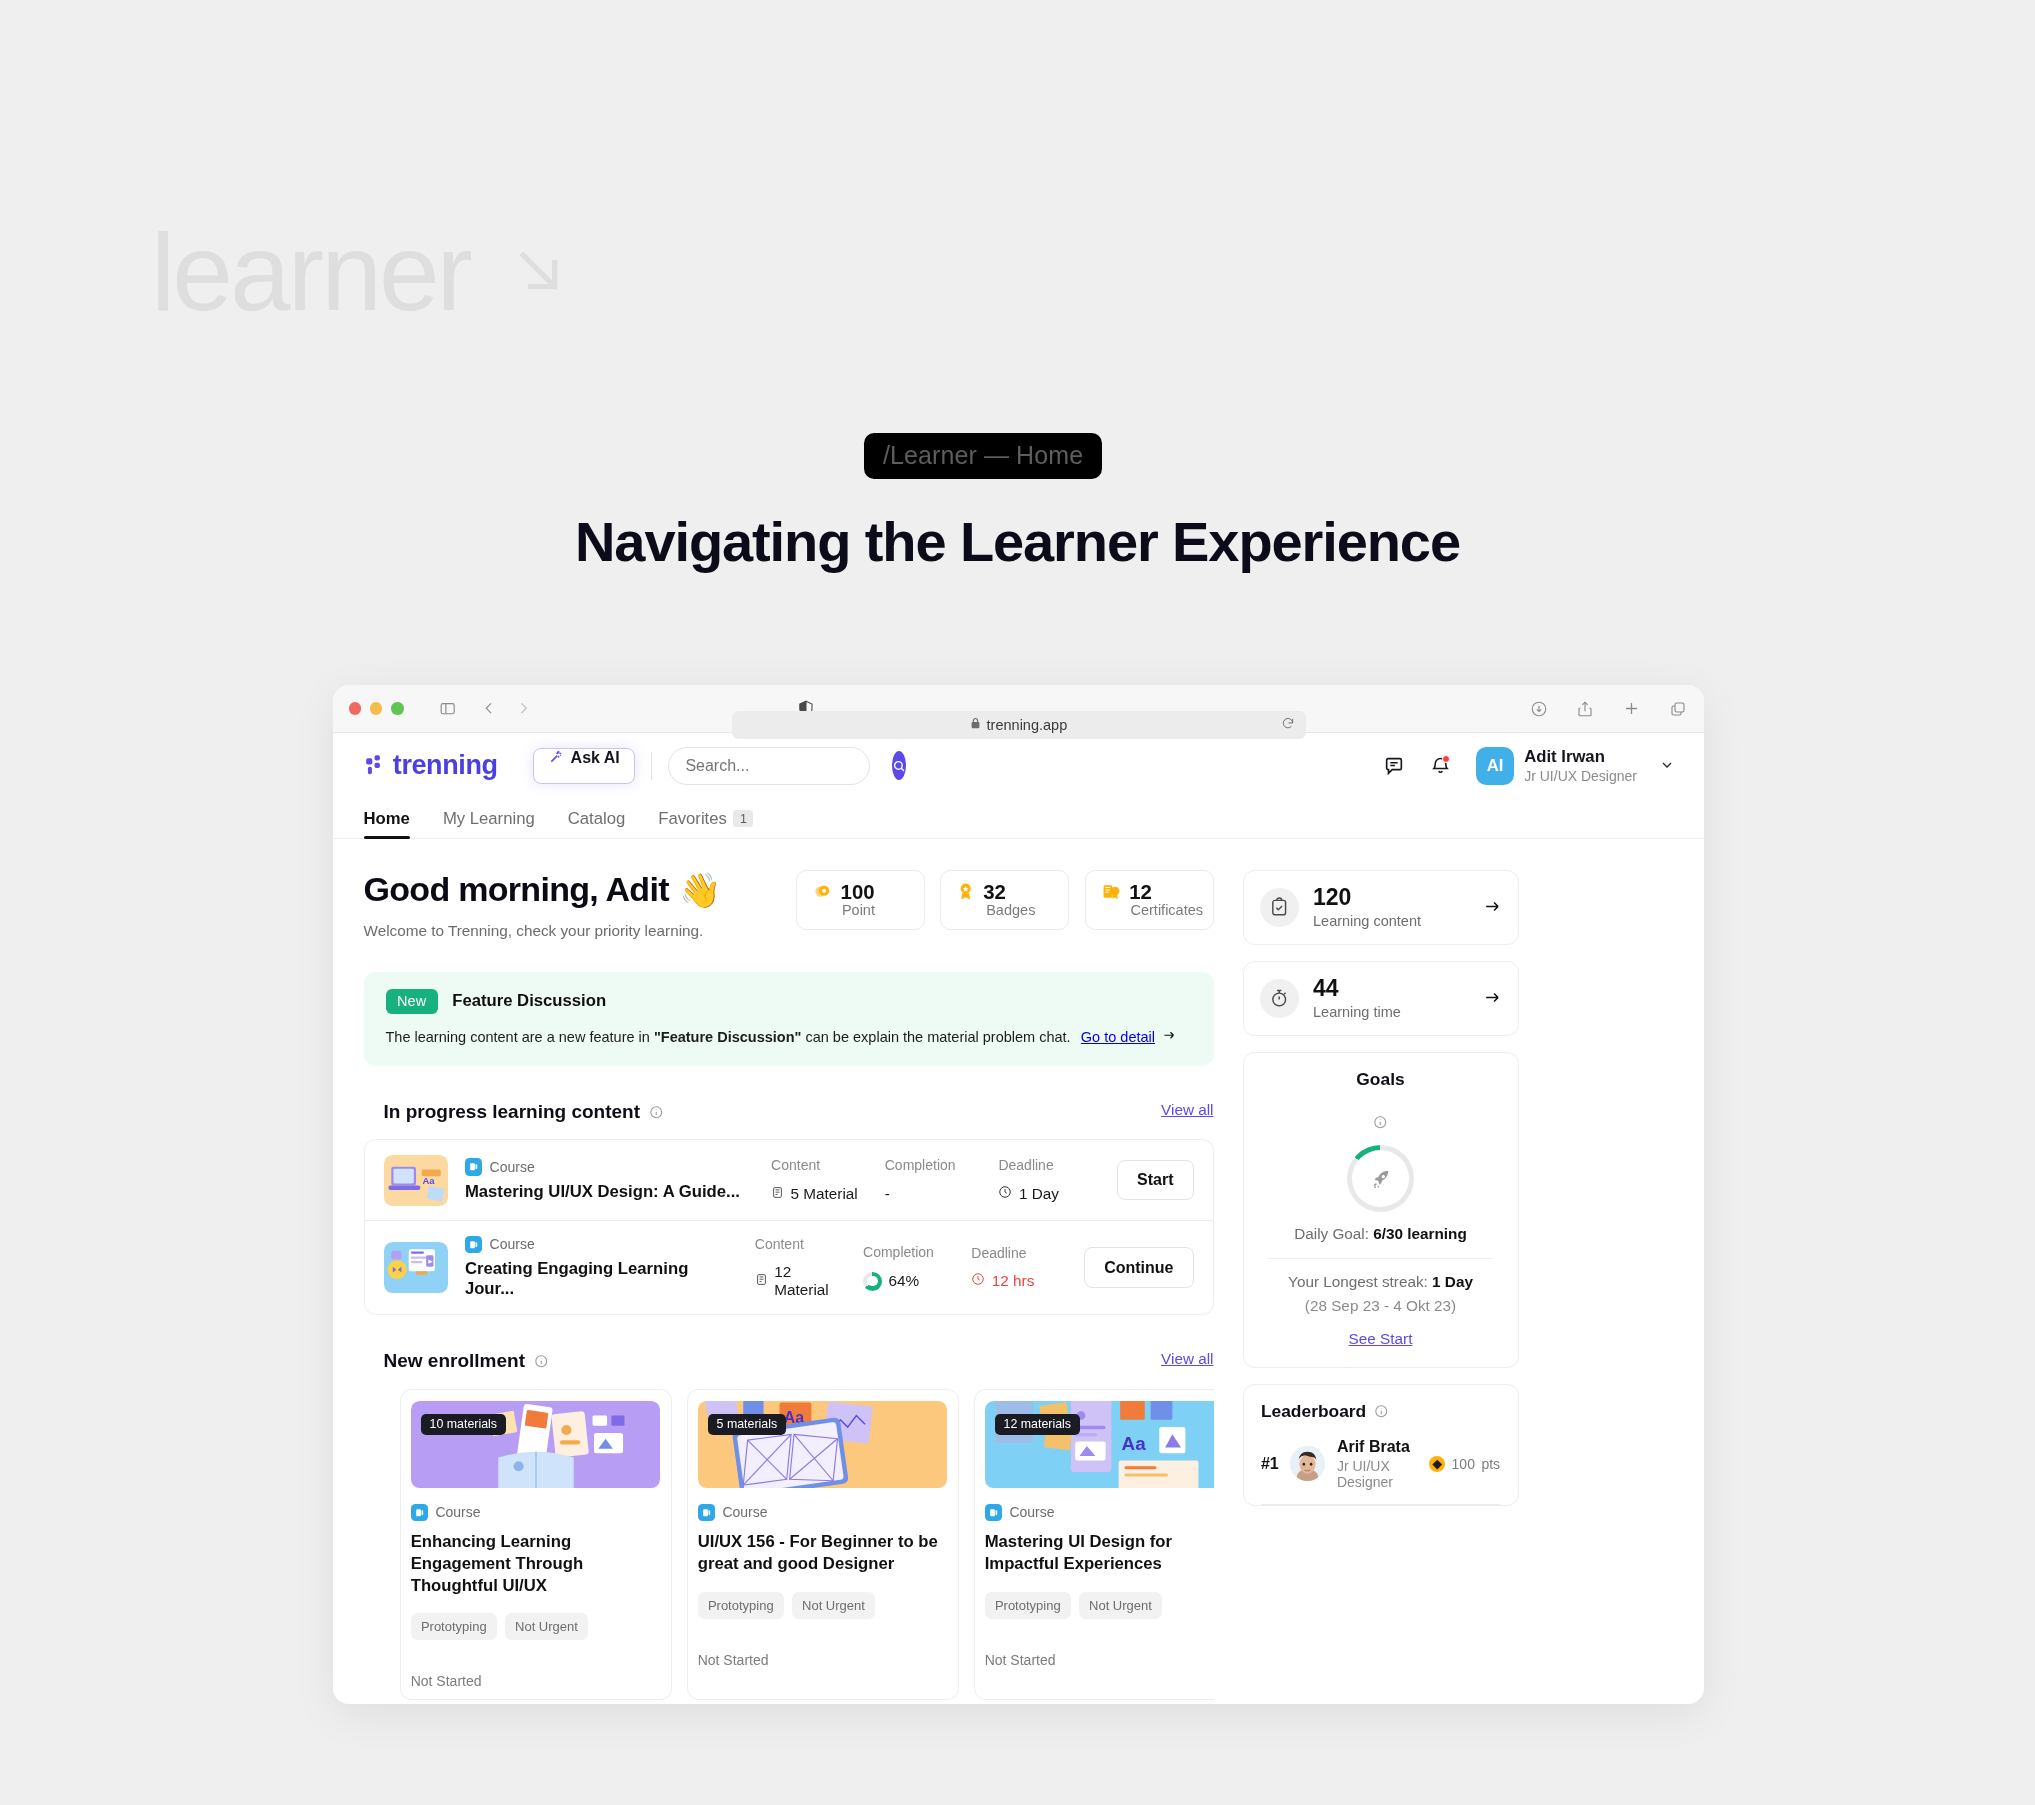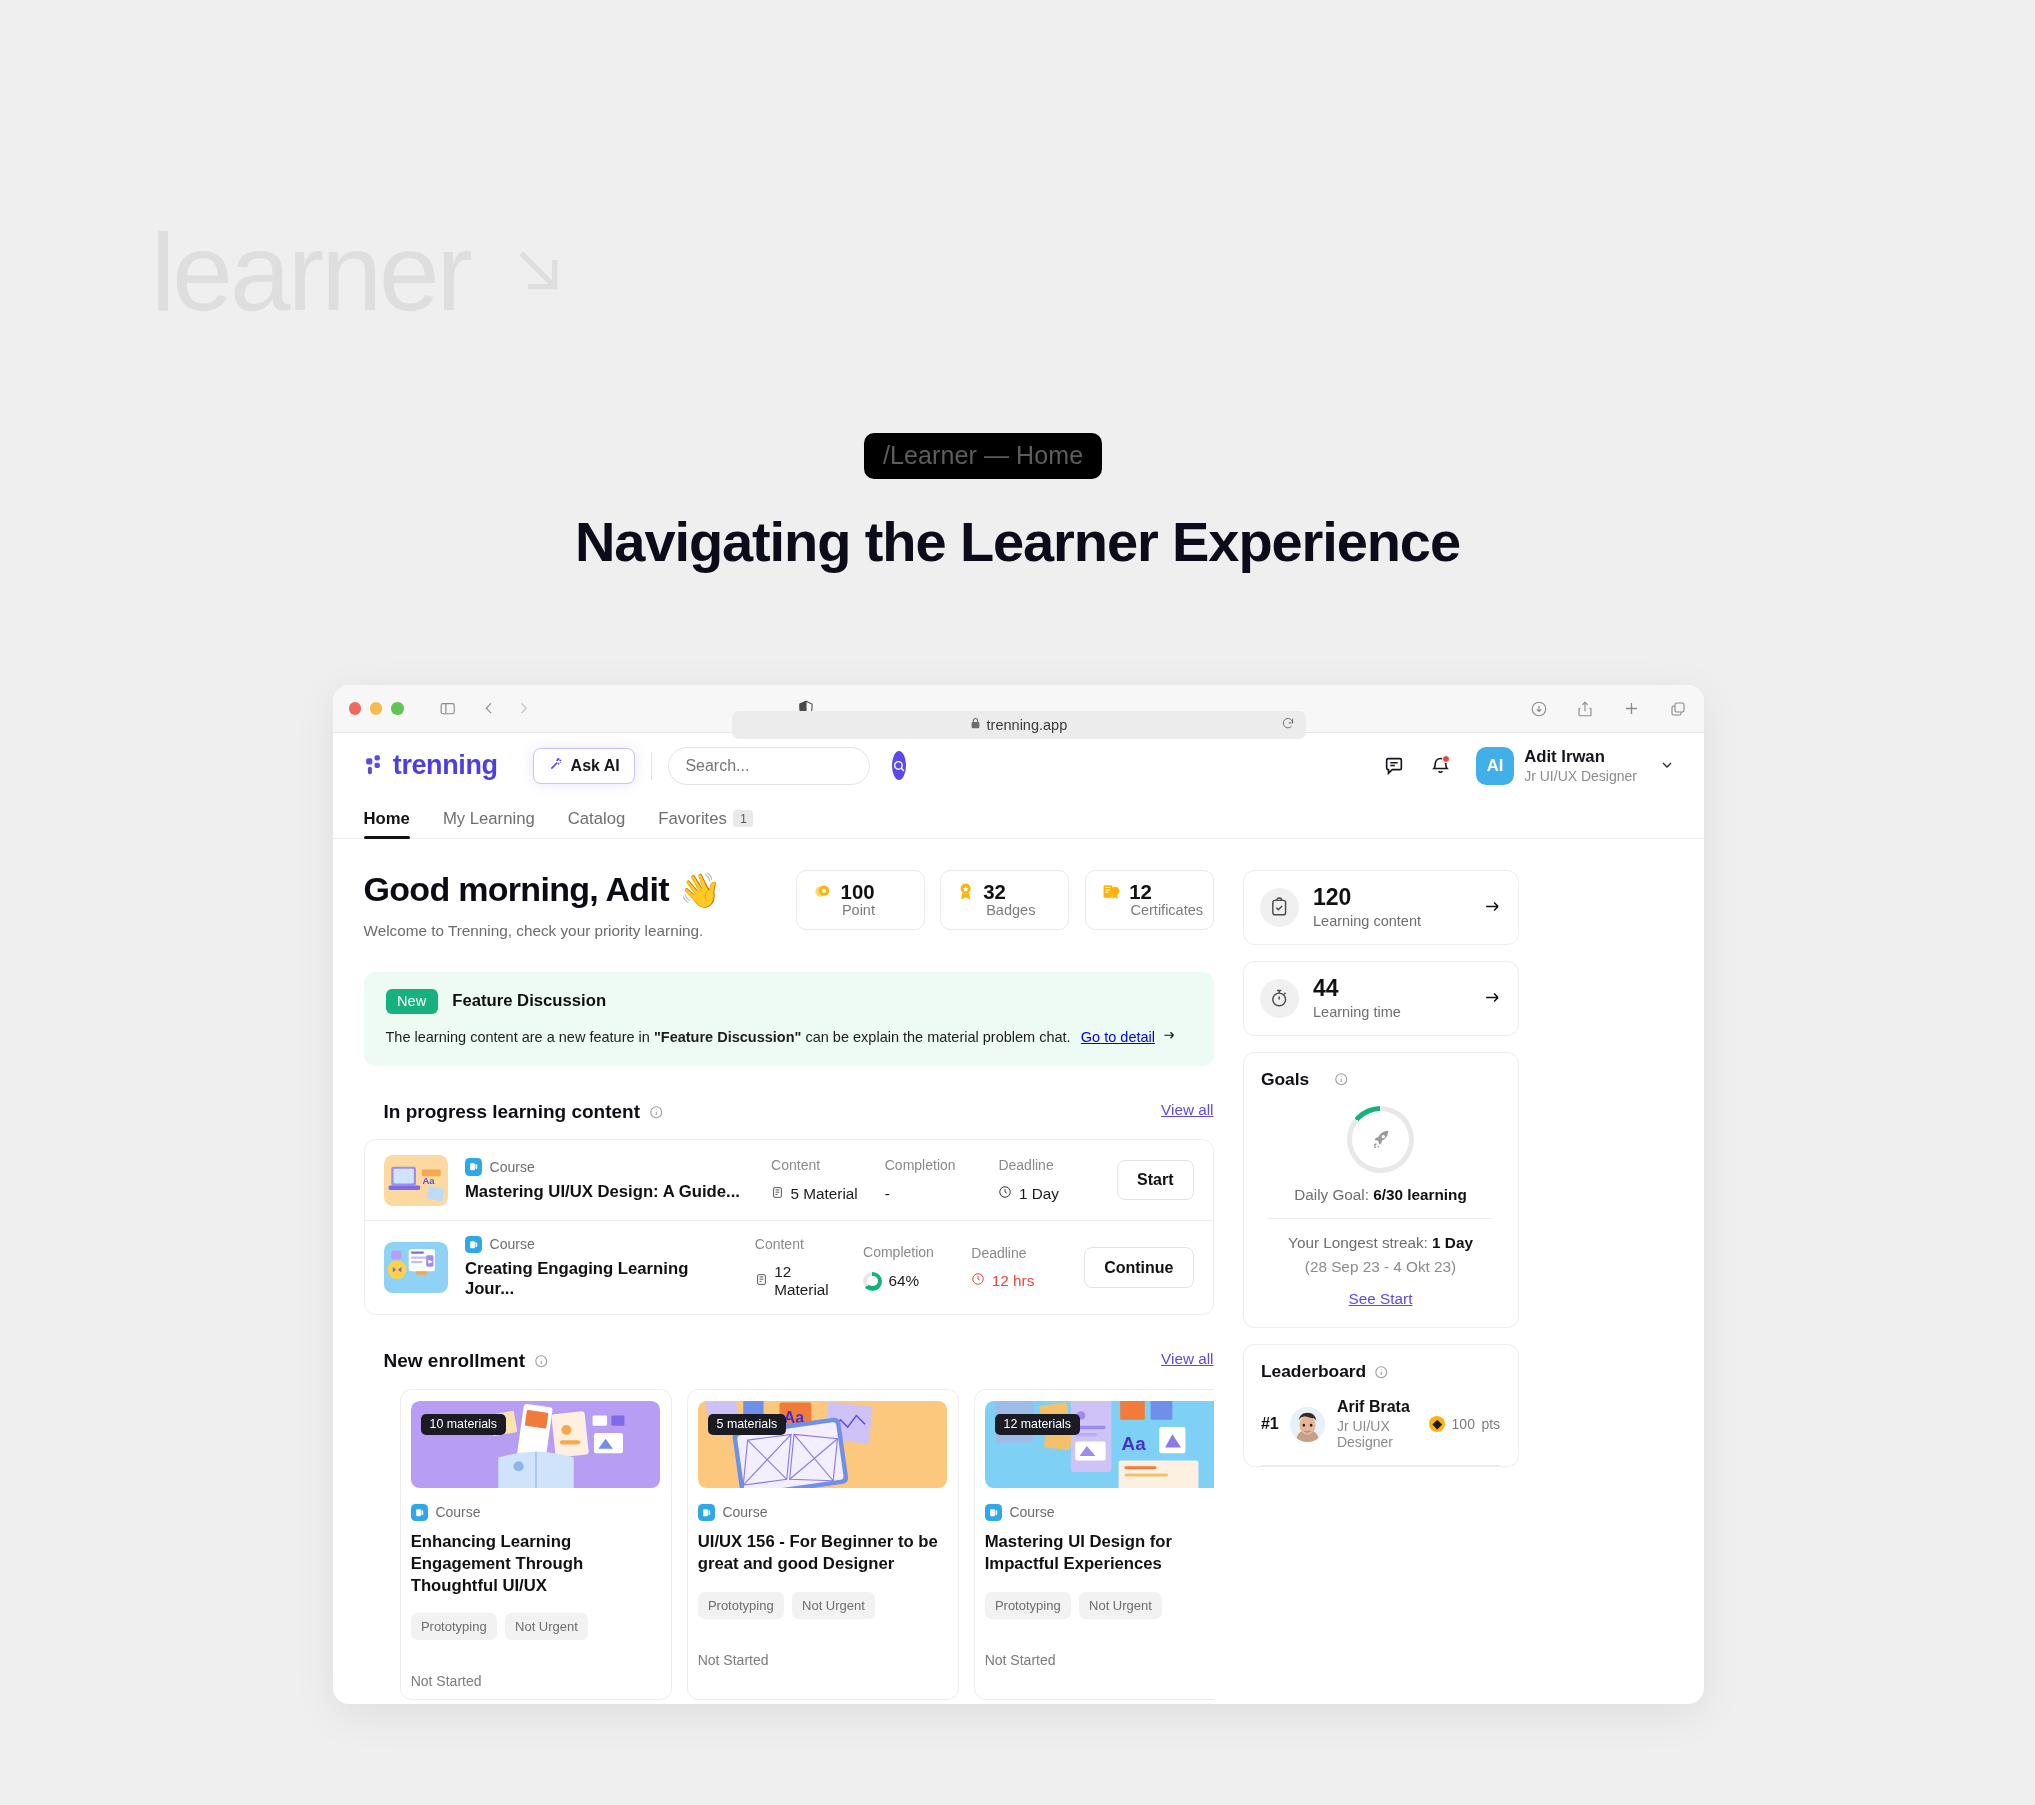--- a/index.html
+++ b/index.html
@@ -68,21 +68,21 @@
   
   .app-head {
     height: 65px; display: flex; align-items: center;
     padding: 0 29px 0 30.5px; position: relative;
   }
   .logo { display: flex; align-items: center; gap: 7.3px; }
   .logo-txt { font-size: 27px; font-weight: 700; color: #4b3fe4; letter-spacing: -0.4px; }
   .ask-ai {
     margin-left: 35px; height: 36px; padding: 0 14.5px;
     border: 1.1px solid #c9c4f7; border-radius: 8px; background: #fff;
-    display: flex; align-items: center; gap: 6.5px;
+    display: flex; align-items: flex-start; gap: 6.5px;
     font-size: 16px; font-weight: 700; color: #15151f;
     box-shadow: 0 0 13px rgba(104,88,235,.16);
   }
   .vdiv { width: 1.1px; height: 28px; background: #e3e3e3; margin: 0 16px; }
   .searchbox {
     width: 202px; height: 38px; border: 1.1px solid #e4e4e4; border-radius: 20.4px;
     display: flex; align-items: center; padding: 0 4.4px 0 16px; background: #fff;
   }
   .searchbox input {
     flex: 1; border: 0; outline: none; font-size: 16px; color: #8d8d8d;
@@ -208,21 +208,21 @@
   }
   .side-ico {
     width: 39px; height: 39px; border-radius: 50%; background: #f0f0f0;
     display: flex; align-items: center; justify-content: center; color: #4a4a4a; flex: none;
   }
   .side-num { font-size: 23px; font-weight: 700; color: #111; line-height: 1.1; }
   .side-lbl { font-size: 14.5px; color: #6e6e6e; margin-top: 2.9px; }
   .arrow-r { margin-left: auto; color: #111; }
 
   .goals { border: 1.1px solid #ededed; border-radius: 11.6px; padding: 16px 17.4px 19px; margin-bottom: 16px; }
-  .goals-h { font-size: 17.4px; font-weight: 700; color: #0e0e16; display: flex; align-items: center; gap: 25px; }
+  .goals-h { font-size: 17.4px; font-weight: 700; color: #0e0e16; display: flex; align-items: center; gap: 25px; flex-direction: column; }
   .gauge-wrap { display: flex; justify-content: center; margin-top: 16px; }
   .gauge { width: 67px; height: 67px; position: relative; }
   .gauge-ring { width: 67px; height: 67px; border-radius: 50%;
     background: conic-gradient(from 0deg, #e8e8e8 0 0%, #e8e8e8 0 86%, #17b17f 86% 100%);
     transform: rotate(0deg); }
   .gauge-ring::after { content:""; position:absolute; inset:5.1px; background:#fff; border-radius:50%; }
   .gauge-ico { position:absolute; inset:0; display:flex; align-items:center; justify-content:center; color:#9a9a9a; }
   .goal-line { text-align: center; font-size: 15.3px; color: #6e6e6e; margin-top: 13px; }
   .goal-line b { color: #111; font-weight: 700; }
   .hr { height: 1.1px; background: #ededed; margin: 14.5px 7.3px; }

